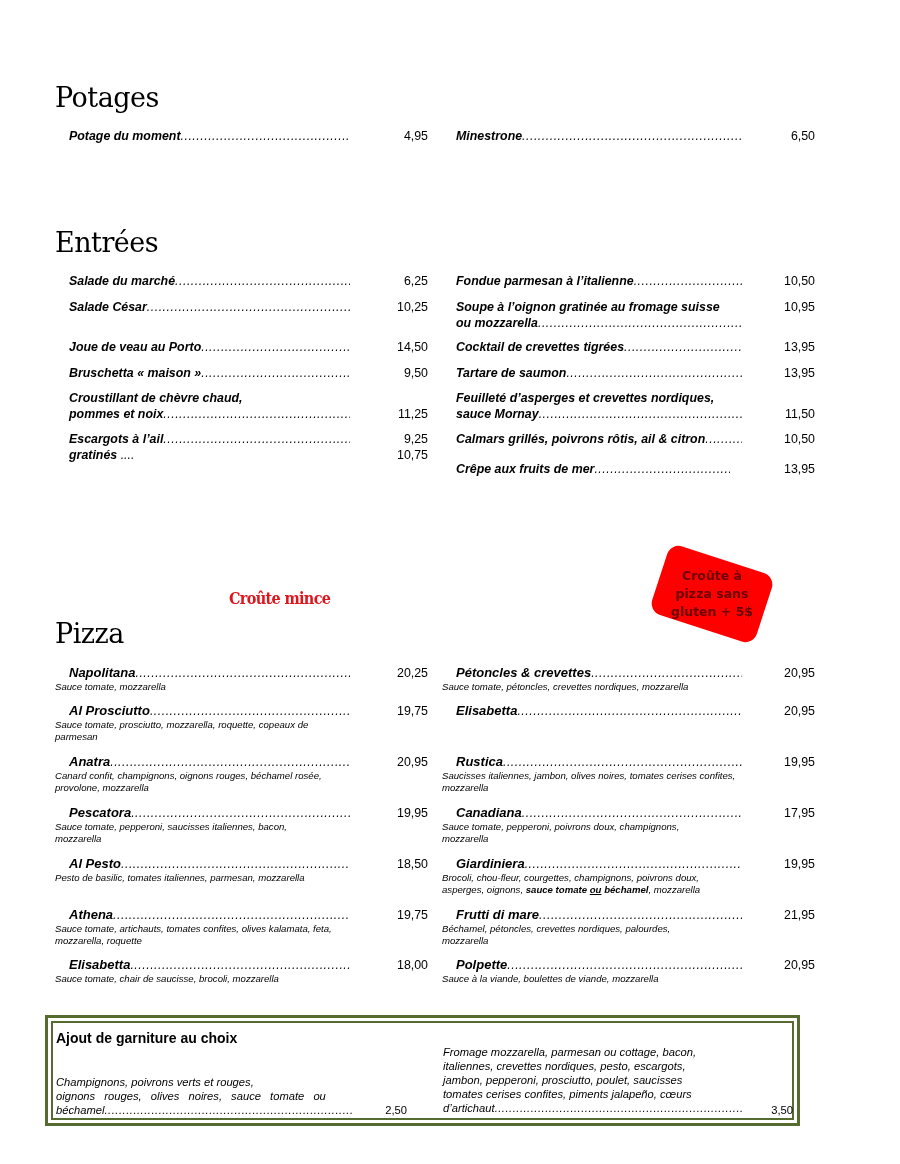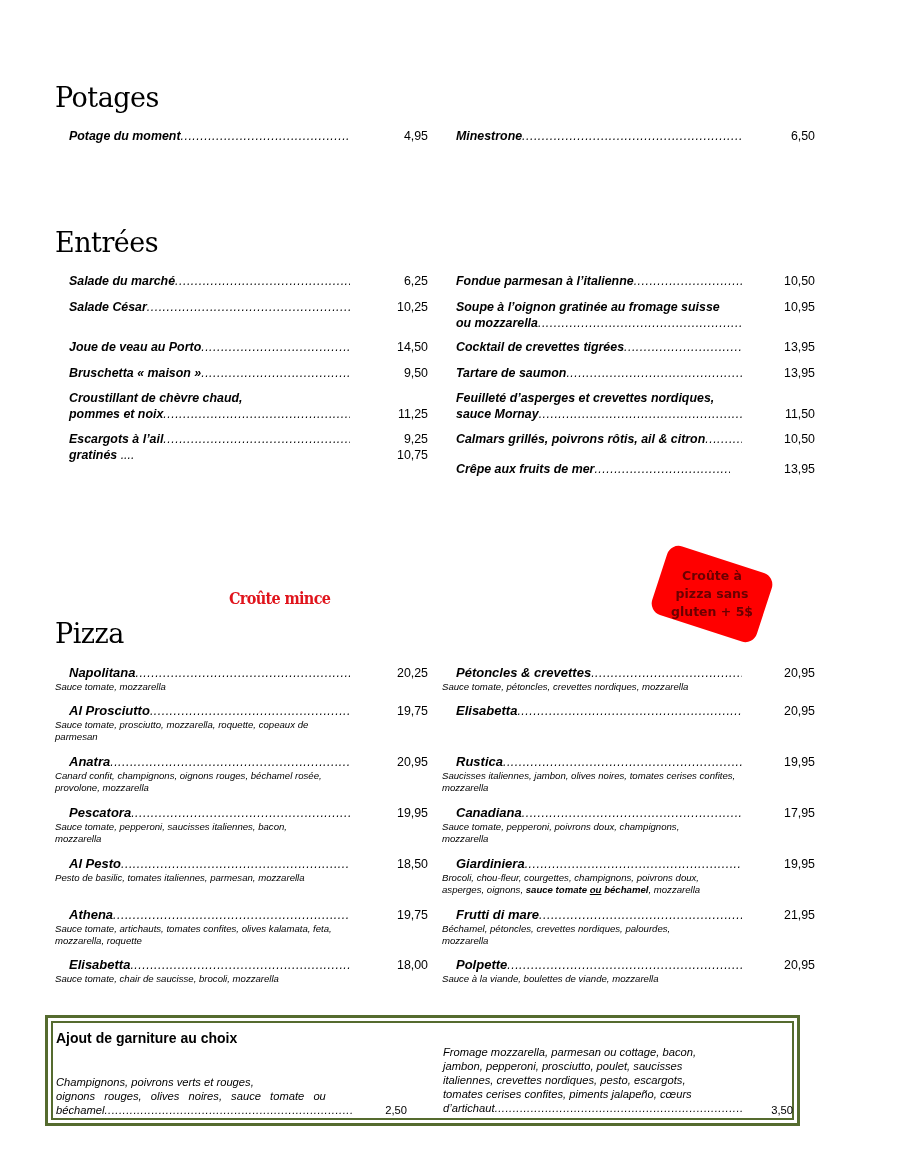--- a/index.html
+++ b/index.html
@@ -278,22 +278,22 @@
     <div class="justify" style="word-spacing:6px">oignons rouges, olives noires, sauce tomate ou</div>
     <div class="name-line">
         <span style="flex:none">béchamel</span>
         <span class="dots"></span>
       </div>
   </div>
   <span class="box-text" style="left:329px;top:85px;width:30px;text-align:right;font-style:normal">2,50</span>
 
   <div class="box-text" style="left:395px;top:27px;width:300px">
     <div>Fromage mozzarella, parmesan ou cottage, bacon,</div>
+    <div>italiennes, crevettes nordiques, pesto, escargots,</div>
     <div>jambon, pepperoni, prosciutto, poulet, saucisses</div>
-    <div>italiennes, crevettes nordiques, pesto, escargots,</div>
     <div>tomates cerises confites, piments jalapeño, cœurs</div>
     <div class="name-line">
         <span style="flex:none">d’artichaut</span>
         <span class="dots"></span>
       </div>
   </div>
   <span class="box-text" style="left:715px;top:85px;width:30px;text-align:right;font-style:normal">3,50</span>
 </div>
 
 </body></html>

